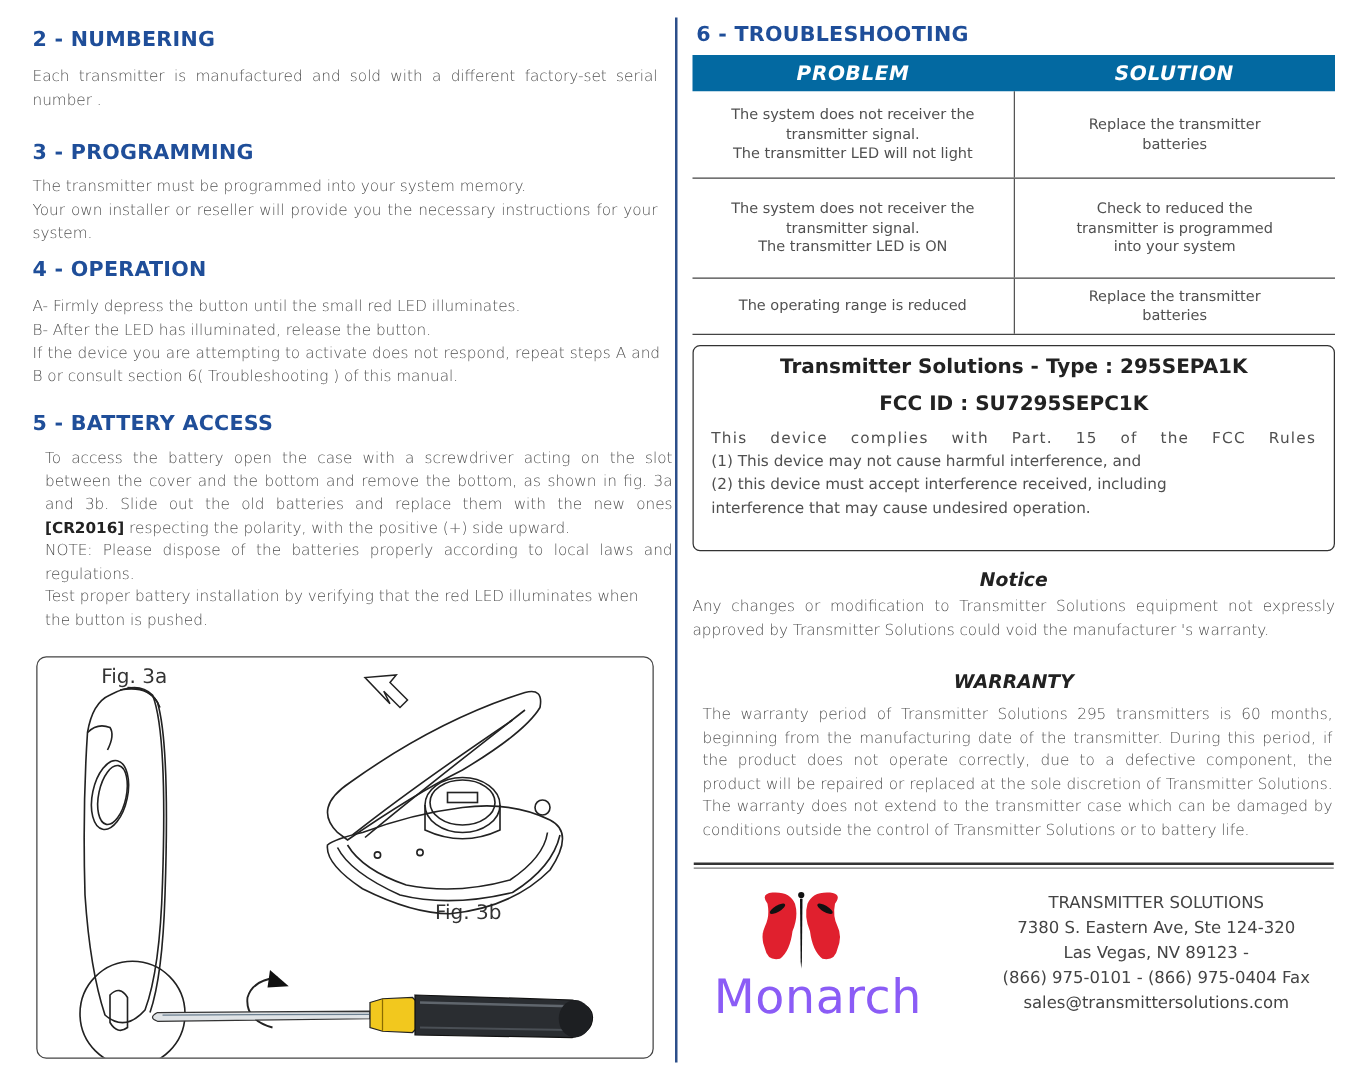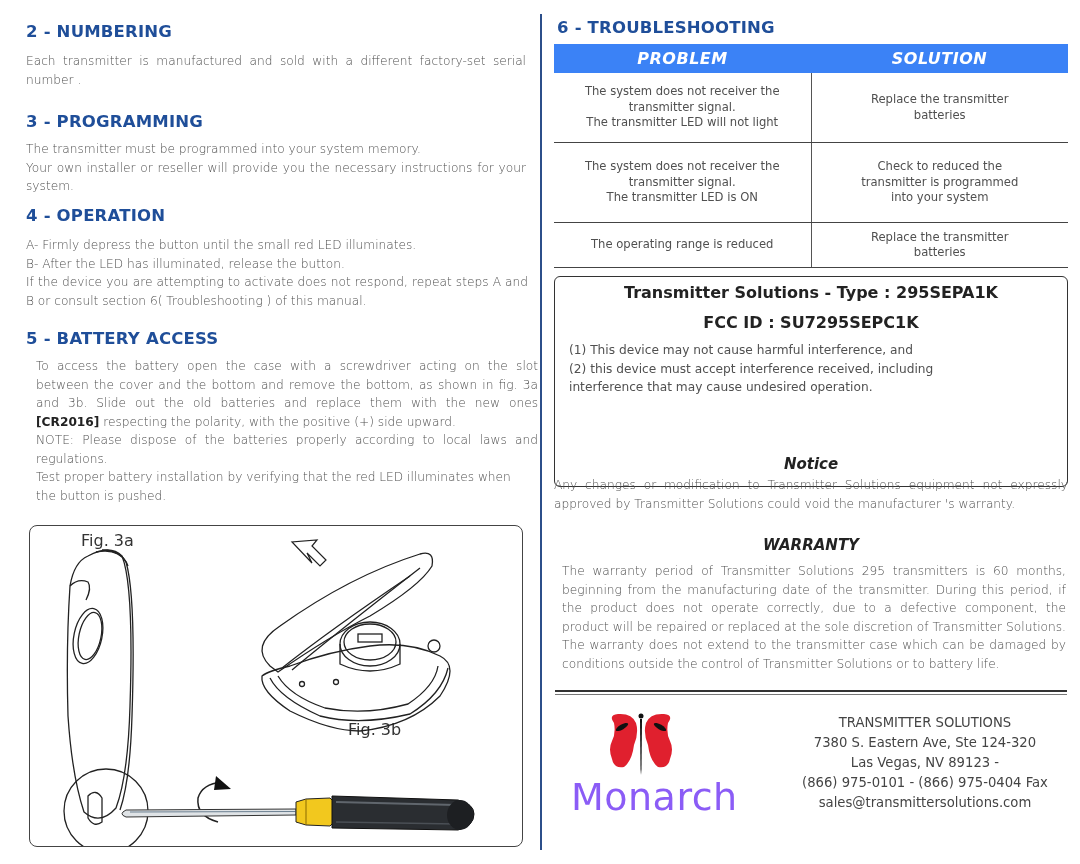--- a/index.html
+++ b/index.html
@@ -13,28 +13,28 @@
   .cr { color: #222; font-weight: bold; }
 
   .vdiv { position: absolute; left: 540px; top: 14px; width: 2px; height: 836px; background: #2c4f8a; }
 
   
   .figure { position: absolute; left: 29px; top: 525px; width: 494px; height: 322px; border: 1.5px solid #444; border-radius: 8px; overflow: hidden; }
   .fig-label { position: absolute; font-family: "DejaVu Sans", sans-serif; font-size: 16px; color: #333; }
 
   
   .table { position: absolute; left: 554px; top: 44px; width: 514px; }
-  .thead { display: flex; background: #3b82f6; height: 29px; align-items: center; }
+  .thead { display: flex; background: #0369a1; height: 29px; align-items: center; }
   .thead div { flex: 1; text-align: center; color: #fff; font-weight: bold; font-style: italic; font-size: 16px; letter-spacing: 0.5px; }
   .trow { display: flex; border-bottom: 1.5px solid #444; }
   .trow .c { flex: 1; display: flex; align-items: center; justify-content: center; text-align: center; font-size: 11.6px; line-height: 15.5px; color: #505050; padding: 0 10px; white-space: pre-line; }
   .trow .c.l { border-right: 1.5px solid #555; }
 
   
-  .fcc { position: absolute; left: 554px; top: 276px; width: 514px; height: 211px; border: 1.5px solid #333; border-radius: 6px; }
+  .fcc { position: absolute; left: 554px; top: 276px; width: 514px; height: 165px; border: 1.5px solid #333; border-radius: 6px; }
   .fcc-title { position: absolute; left: 0; width: 100%; text-align: center; font-weight: bold; font-size: 16px; color: #222; }
   .fcc-body { position: absolute; left: 14px; right: 14px; top: 64px; font-size: 12.2px; line-height: 18.5px; color: #505050; }
   .fcc-first { display: flex; justify-content: space-between; letter-spacing: 1px; }
 
   .center-h { position: absolute; left: 554px; width: 514px; text-align: center; font-weight: bold; font-style: italic; font-size: 15px; color: #222; }
 
   .hr2 { position: absolute; left: 555px; width: 512px; height: 5px; border-top: 2px solid #333; border-bottom: 1.5px solid #777; }
 
   .addr { position: absolute; left: 760px; top: 713px; width: 330px; font-size: 13.2px; line-height: 20px; color: #444; text-align: center; }
   .addr div { white-space: pre; }
@@ -145,20 +145,32 @@
     <div class="c l">The operating range is reduced</div>
     <div class="c">Replace the transmitter
 batteries</div>
   </div>
 </div>
 
 <div class="fcc">
   <div class="fcc-title" style="top:6px;">Transmitter Solutions - Type : 295SEPA1K</div>
   <div class="fcc-title" style="top:36px;">FCC ID : SU7295SEPC1K</div>
   <div class="fcc-body">
+    <div class="fcc-first">
+      <span>This</span>
+      <span>device</span>
+      <span>complies</span>
+      <span>with</span>
+      <span>Part.</span>
+      <span>15</span>
+      <span>of</span>
+      <span>the</span>
+      <span>FCC</span>
+      <span>Rules</span>
+    </div>
     <div>(1) This device may not cause harmful interference, and</div>
     <div>(2) this device must accept interference received, including</div>
     <div>interference that may cause undesired operation.</div>
   </div>
 </div>
 
 <div class="center-h" style="top:455px;">Notice</div>
 <div class="p justify" style="left:554px; top:476px; width:514px;">Any changes or modification to Transmitter Solutions equipment not expressly approved by Transmitter Solutions could void the manufacturer 's warranty.</div>
 
 <div class="center-h" style="top:536px;">WARRANTY</div>

